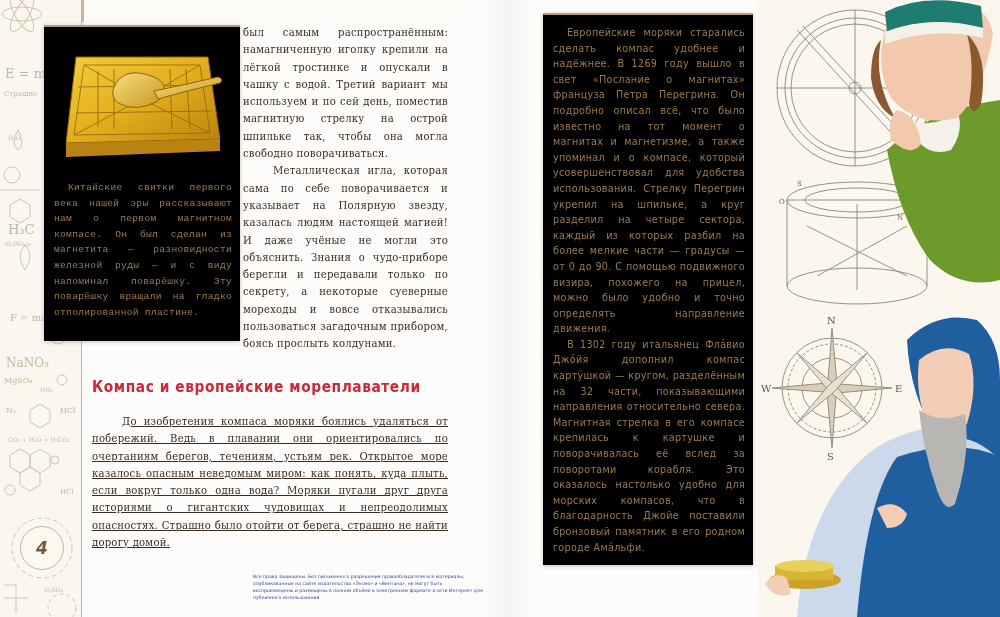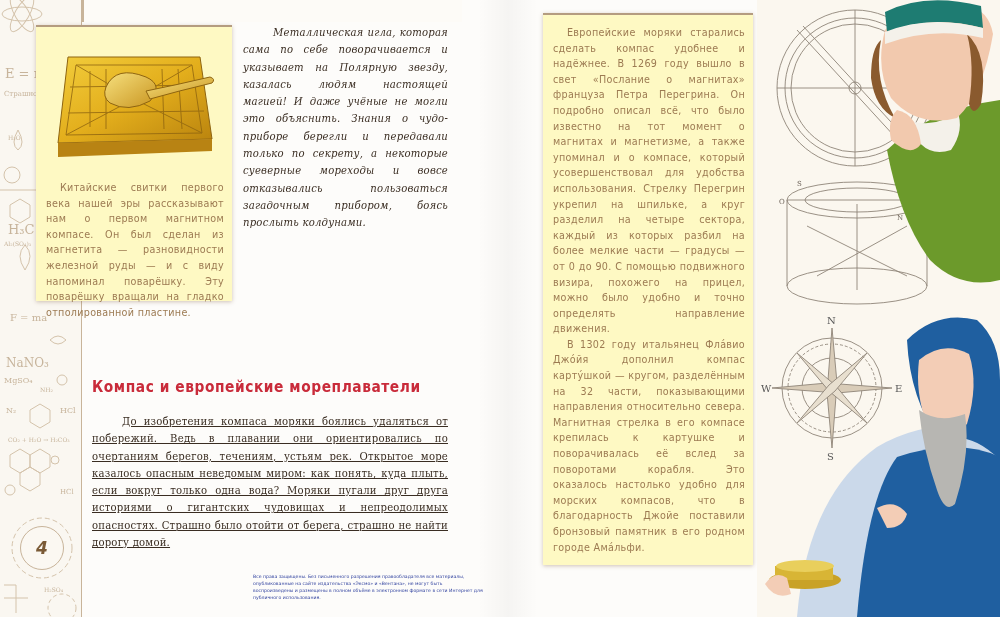--- a/index.html
+++ b/index.html
@@ -19,44 +19,44 @@
     position: absolute; color: #c7b49b; font-family: "DejaVu Serif", serif;
     font-size: 10px; white-space: nowrap;
   }
   .science-margin svg { position: absolute; left: 0; top: 0; }
 
   .top-strip { position: absolute; left: 82px; top: 0; width: 380px; height: 22px; background: #fdfbf7; }
   .top-strip::after { content: ""; position:absolute; left:0; top:0; width:1.5px; height:22px; background:#c8b49a; }
 
   
   .card {
-    position: absolute; background: #fef9c3;
+    position: absolute; background: #000000;
     box-shadow: 0 1px 4px rgba(120,90,60,0.35);
     border-top: 2px solid #b49c80;
   }
-  .card-left { left: 36px; top: 25px; width: 196px; height: 276px; }
+  .card-left { left: 44px; top: 25px; width: 196px; height: 316px; font-family: Liberation Mono, monospace; }
   .card-right { left: 543px; top: 13px; width: 210px; height: 552px; }
 
   .card .caption {
     color: #9c7a52; font-size: 9.6px; line-height: 15.6px; letter-spacing: 0.3px;
     text-align: justify;
   }
   .card-left .caption { position: absolute; left: 10px; top: 153px; width: 178px; }
   .card-right .caption { position: absolute; left: 10px; top: 10px; width: 192px; }
   .caption p { text-indent: 14px; }
 
   .artifact { position: absolute; left: 14px; top: 20px; width: 170px; height: 120px; }
 
   
   .body-col {
     position: absolute; color: #3a2d22; font-family: "DejaVu Serif", serif;
     font-size: 10.1px; line-height: 17.3px; letter-spacing: 0.2px; text-align: justify;
   }
   .col-top { left: 243px; top: 24px; width: 205px; }
-  .col-top p.indent { text-indent: 30px; font-style: italic; }
+  .col-top p.indent { text-indent: 30px; }
   .col-bottom { left: 92px; top: 413px; width: 356px; text-decoration: underline; }
   .col-bottom p { text-indent: 30px; }
 
   .section-heading {
     position: absolute; left: 92px; top: 378px;
     color: #c92b3a; font-family: "DejaVu Sans", sans-serif;
     font-size: 15px; font-weight: bold; letter-spacing: 0.6px;
     transform: scaleX(0.92); transform-origin: left center;
   }
 
@@ -148,20 +148,21 @@
       </g>
       <path d="M56 40 q10 -22 40 -10 q18 8 4 24 q-22 12 -40 2 q-8 -6 -4 -16z" fill="url(#spoon)" stroke="#8e6410" stroke-width="1"></path>
       <path d="M96 44 q30 -6 64 -14 q6 2 2 6 q-34 8 -62 16z" fill="url(#spoon)" stroke="#8e6410" stroke-width="1"></path>
     </svg>
     <div class="caption">
       <p>Китайские свитки первого века нашей эры рассказывают нам о первом магнитном компасе. Он был сделан из магнетита — разновидности железной руды — и с виду напоминал поварёшку. Эту поварёшку вращали на гладко отполированной пластине.</p>
     </div>
   </div>
 
   <div class="body-col col-top">
+    <p>был самым распространённым: намагниченную иголку крепили на лёгкой тростинке и опускали в чашку с водой. Третий вариант мы используем и по сей день, поместив магнитную стрелку на острой шпильке так, чтобы она могла свободно поворачиваться.</p>
     <p class="indent">Металлическая игла, которая сама по себе поворачивается и указывает на Полярную звезду, казалась людям настоящей магией! И даже учёные не могли это объяснить. Знания о чудо-приборе берегли и передавали только по секрету, а некоторые суеверные мореходы и вовсе отказывались пользоваться загадочным прибором, боясь прослыть колдунами.</p>
   </div>
 
   <h2 class="section-heading">Компас и европейские мореплаватели</h2>
 
   <div class="body-col col-bottom">
     <p>До изобретения компаса моряки боялись удаляться от побережий. Ведь в плавании они ориентировались по очертаниям берегов, течениям, устьям рек. Открытое море казалось опасным неведомым миром: как понять, куда плыть, если вокруг только одна вода? Моряки пугали друг друга историями о гигантских чудовищах и непреодолимых опасностях. Страшно было отойти от берега, страшно не найти дорогу домой.</p>
   </div>
 
   <div class="copyright">Все права защищены. Без письменного разрешения правообладателя все материалы, опубликованные на сайте издательства «Эксмо» и «Вентана», не могут быть воспроизведены и размещены в полном объёме в электронном формате в сети Интернет для публичного использования.</div>

